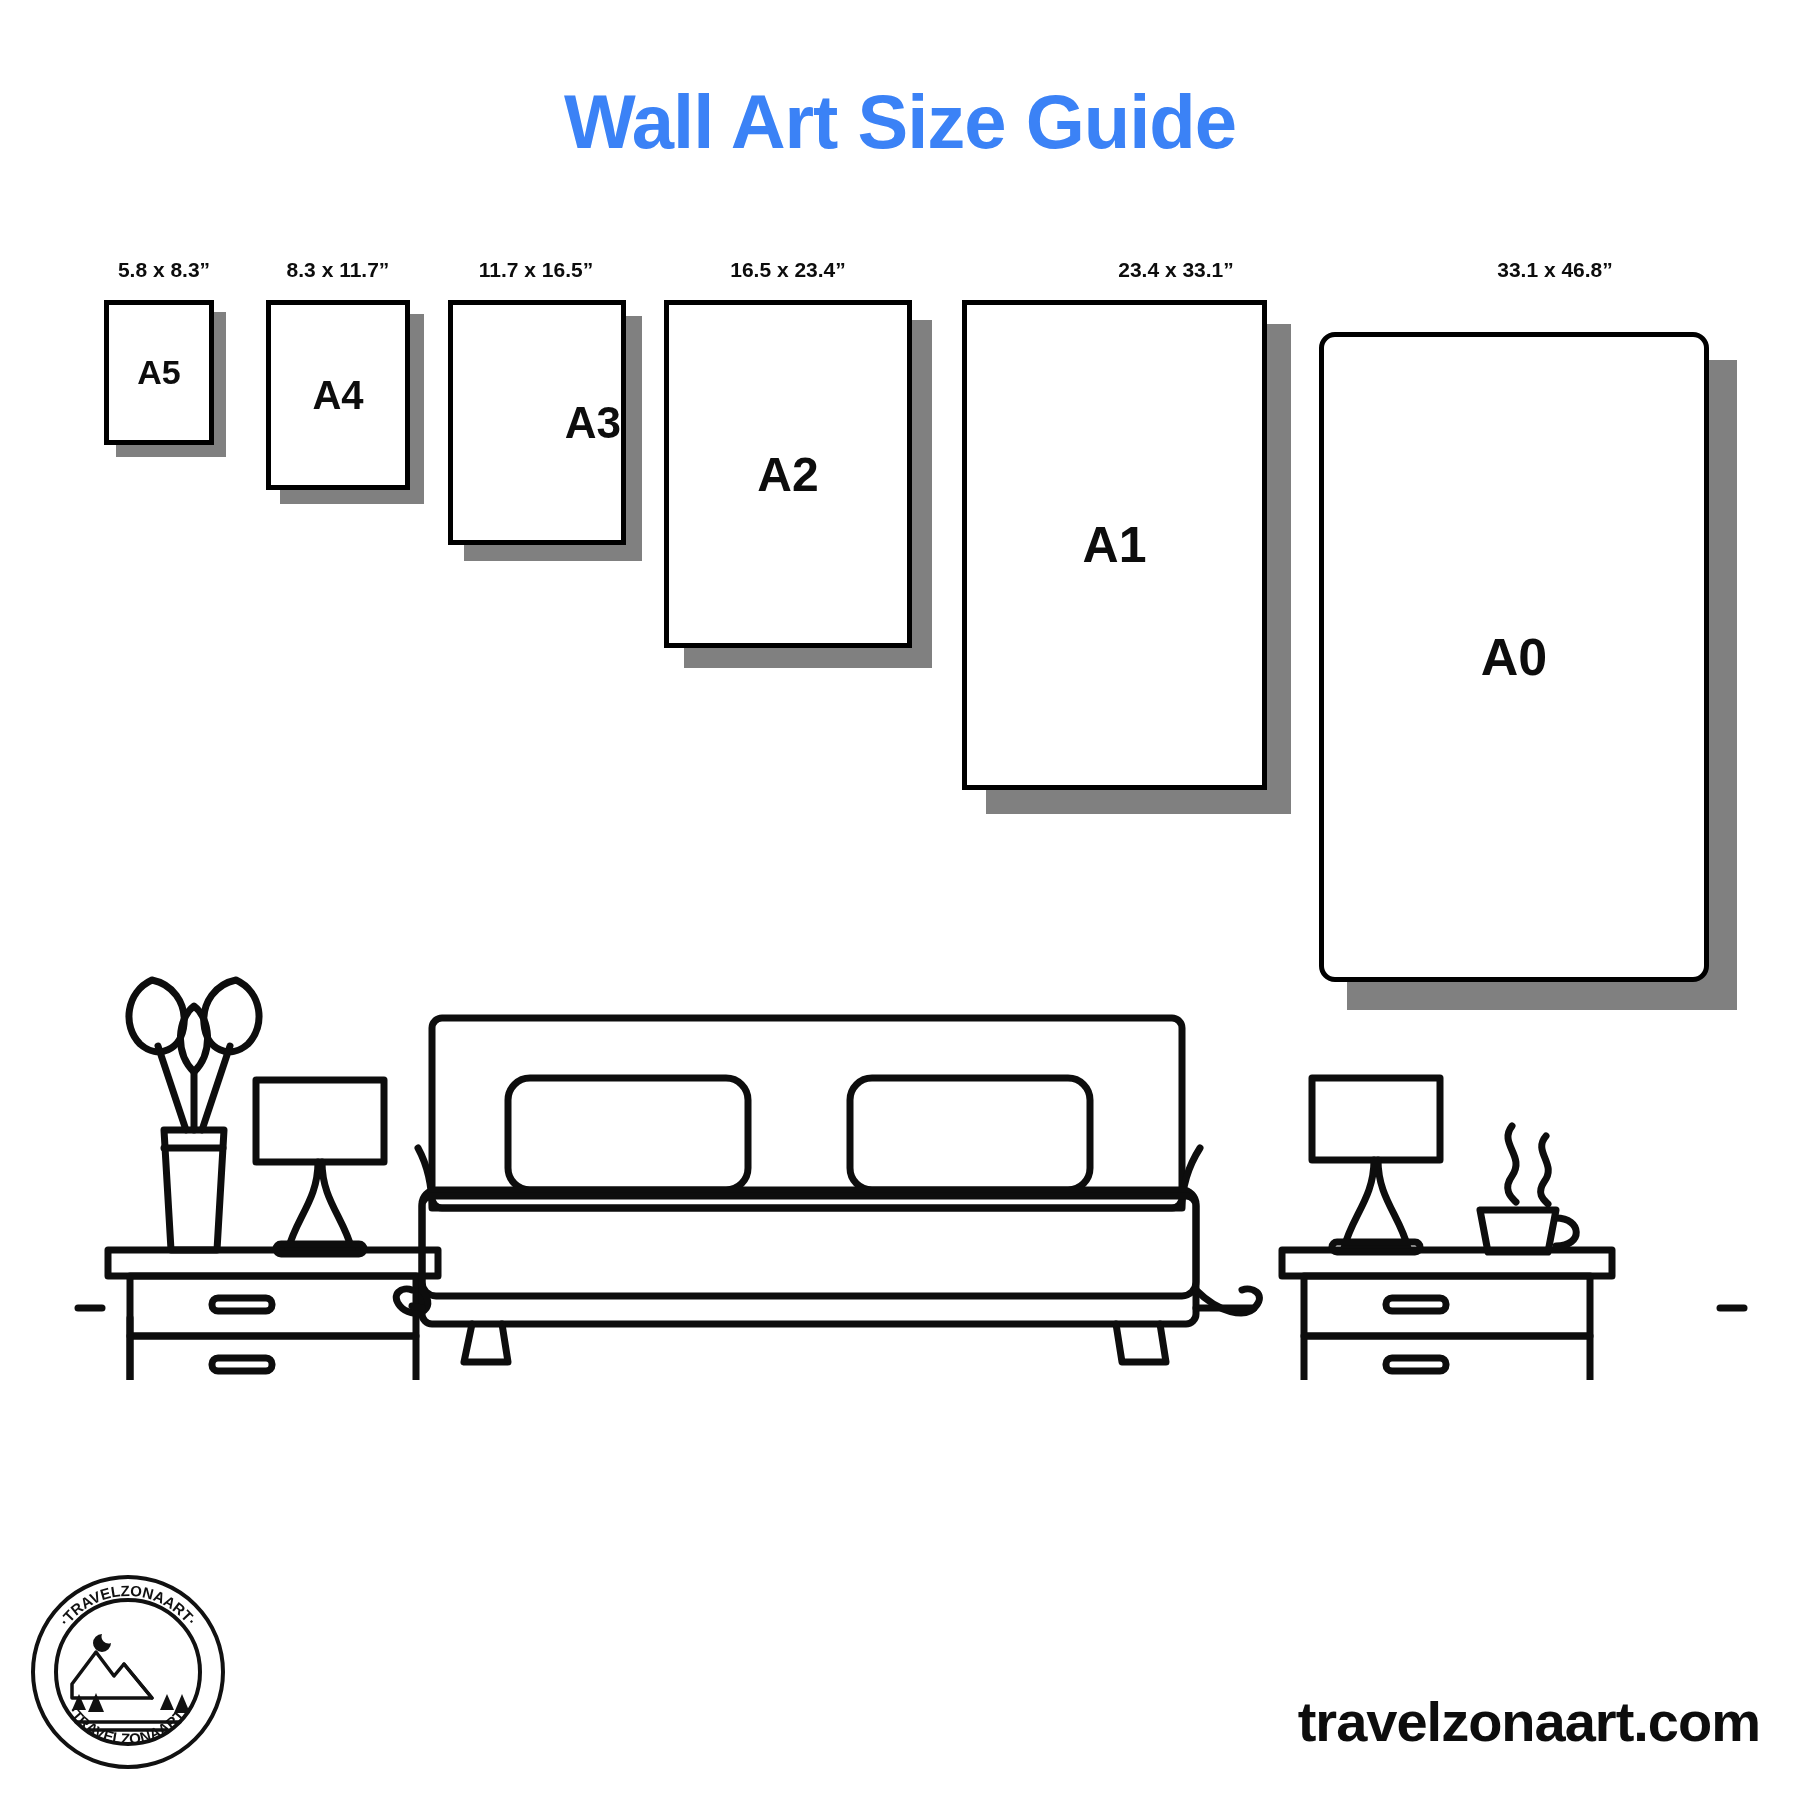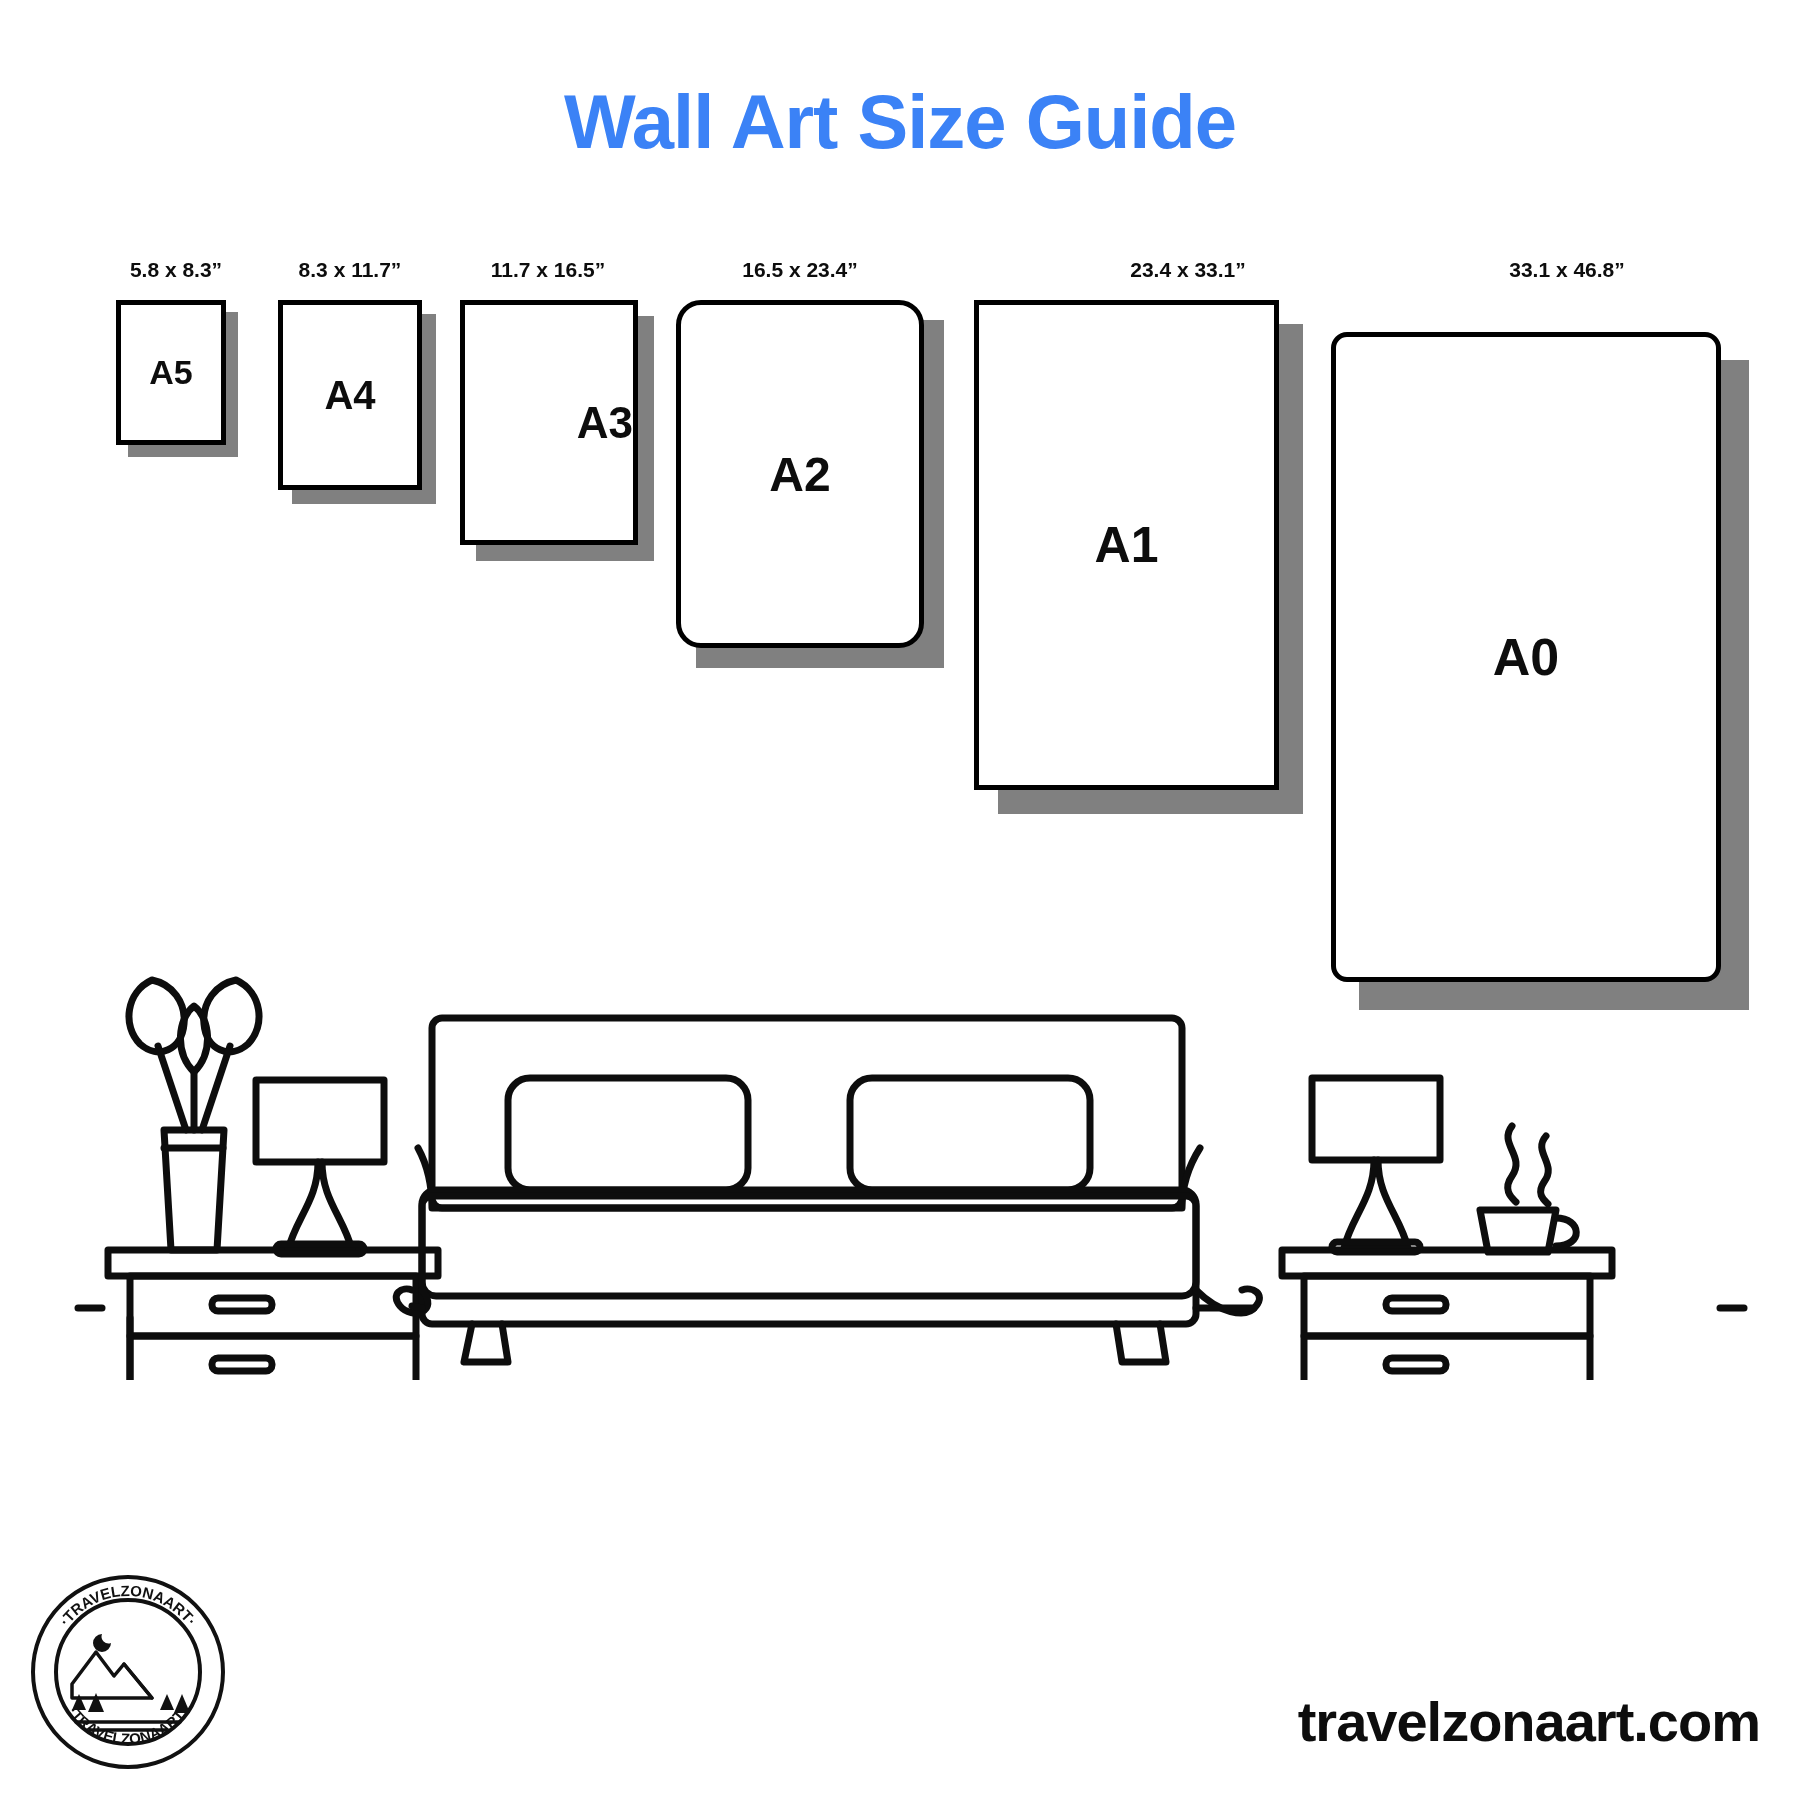--- a/index.html
+++ b/index.html
@@ -25,21 +25,21 @@
     text-align: center;
     font-size: 76px;
     font-weight: bold;
     letter-spacing: -1px;
     color: #3b82f6;
   }
 
   
   #posters {
     position: absolute;
-    left: 16px;
+    left: 4px;
     top: 0;
     width: 1496px;
     height: 1000px;
   }
   .poster-group {
     position: absolute;
   }
   .poster-dim {
     position: absolute;
     width: 100%;
@@ -130,21 +130,21 @@
     <div class="poster-dim" style="top:-42px; left:-32px; width:240px;">11.7 x 16.5”</div>
     <div class="poster-shadow" style="left:16px; top:16px; width:178px; height:245px;"></div>
     <div class="poster-frame" style="left:0; top:0; width:178px; height:245px;justify-content:flex-end;">
       <span class="poster-label" style="font-size:44px;">A3</span>
     </div>
   </div>
 
   <div class="poster-group" style="left:660px; top:300px; width:250px;">
     <div class="poster-dim" style="top:-42px; left:-26px; width:300px;">16.5 x 23.4”</div>
     <div class="poster-shadow" style="left:20px; top:20px; width:248px; height:348px;"></div>
-    <div class="poster-frame" style="left:0; top:0; width:248px; height:348px;border-radius:25px;">
+    <div class="poster-frame" style="left:0; top:0; width:248px; height:348px;">
       <span class="poster-label" style="font-size:48px;">A2</span>
     </div>
   </div>
 
   <div class="poster-group" style="left:958px; top:300px; width:310px;">
     <div class="poster-dim" style="top:-42px; left:64px; width:300px;">23.4 x 33.1”</div>
     <div class="poster-shadow" style="left:24px; top:24px; width:305px; height:490px;"></div>
     <div class="poster-frame" style="left:0; top:0; width:305px; height:490px;">
       <span class="poster-label" style="font-size:50px;">A1</span>
     </div>

